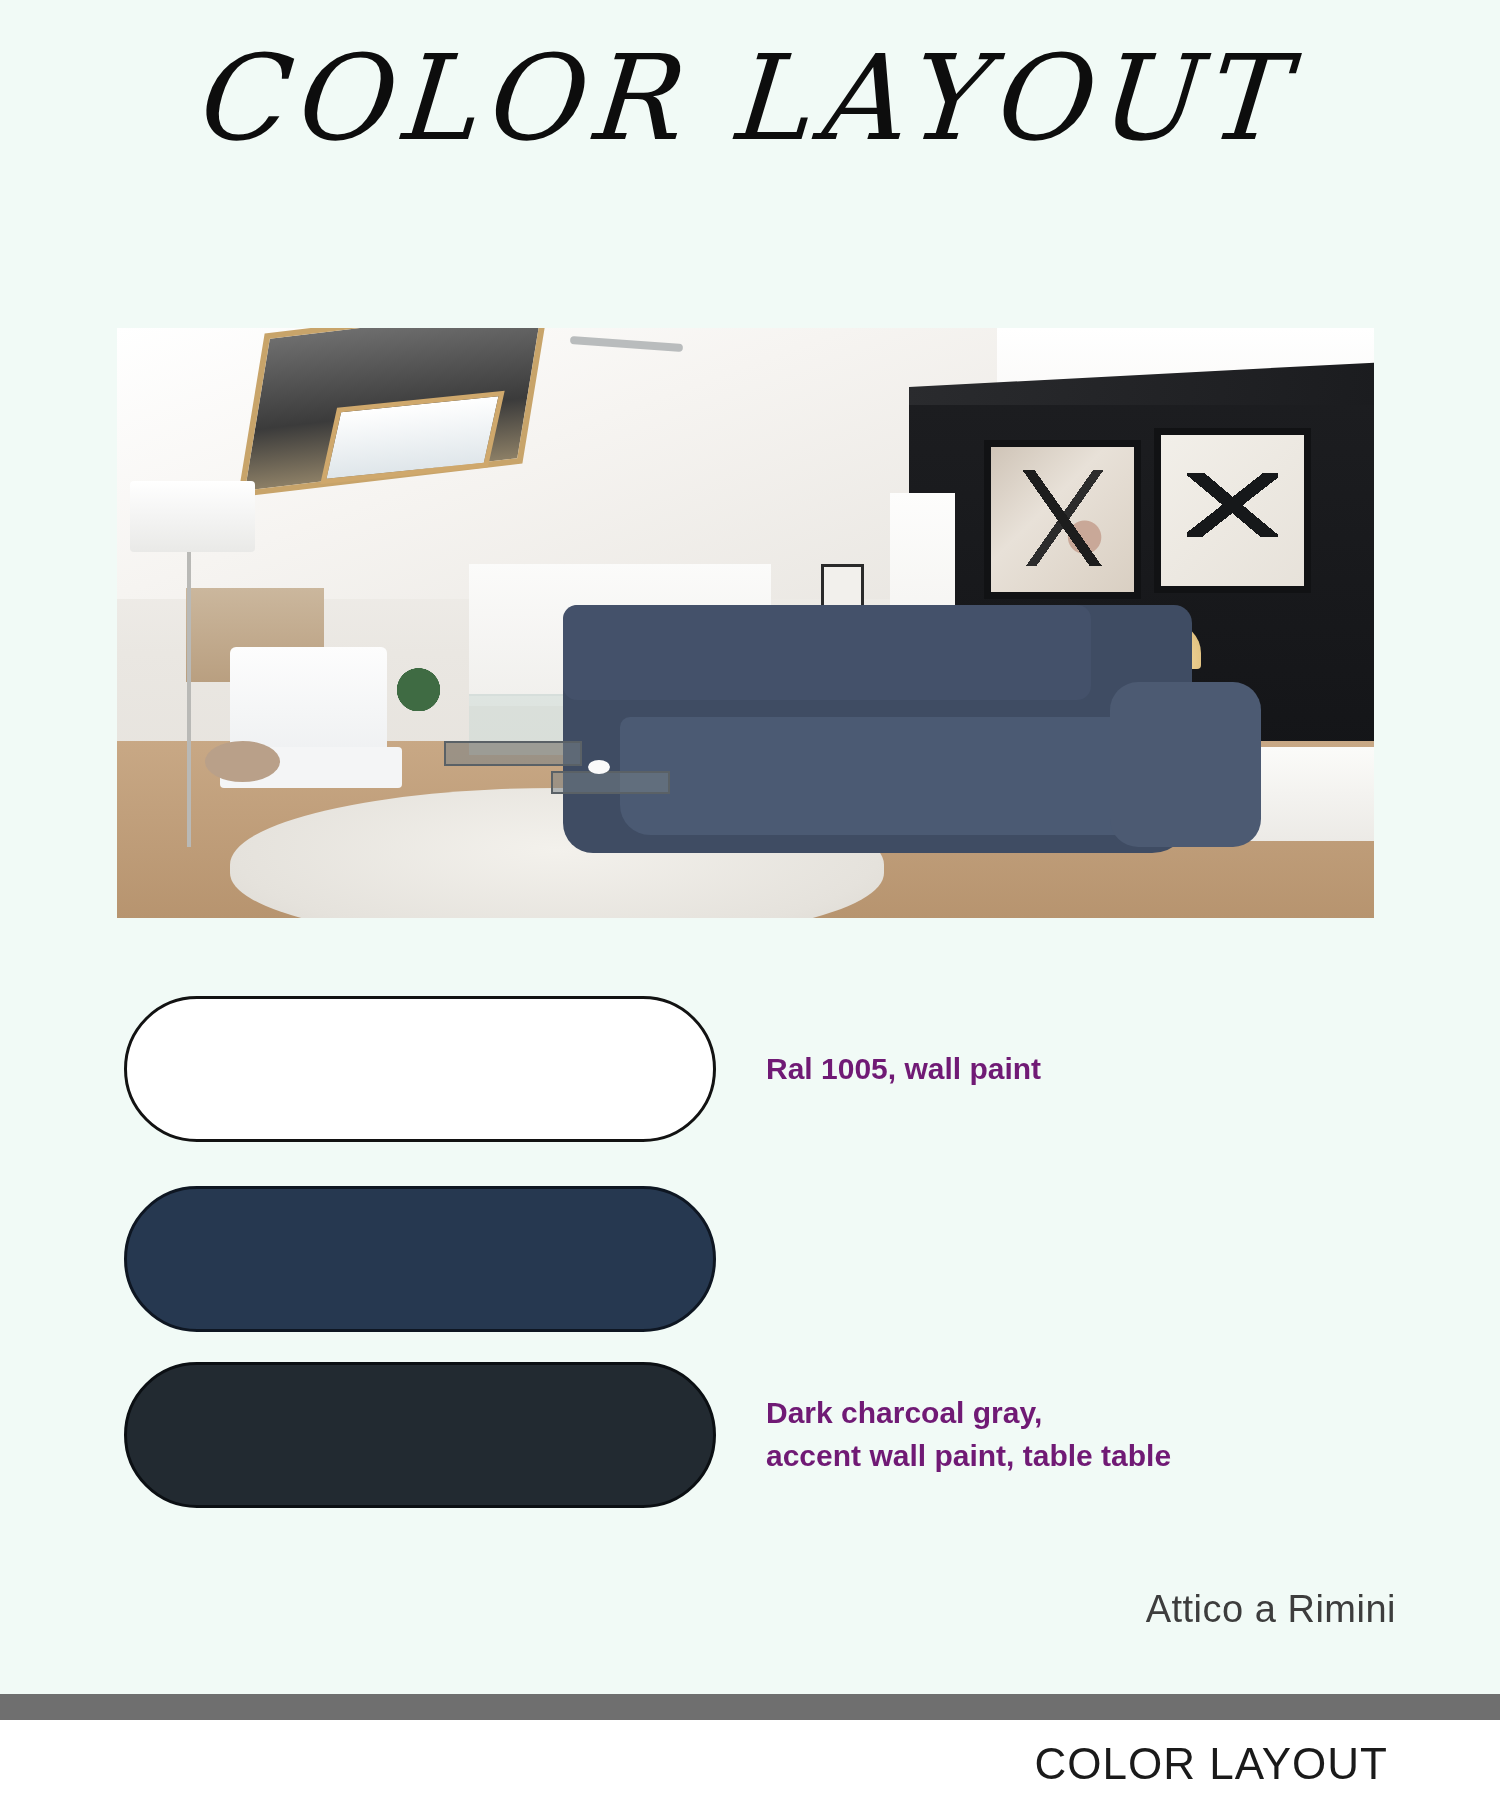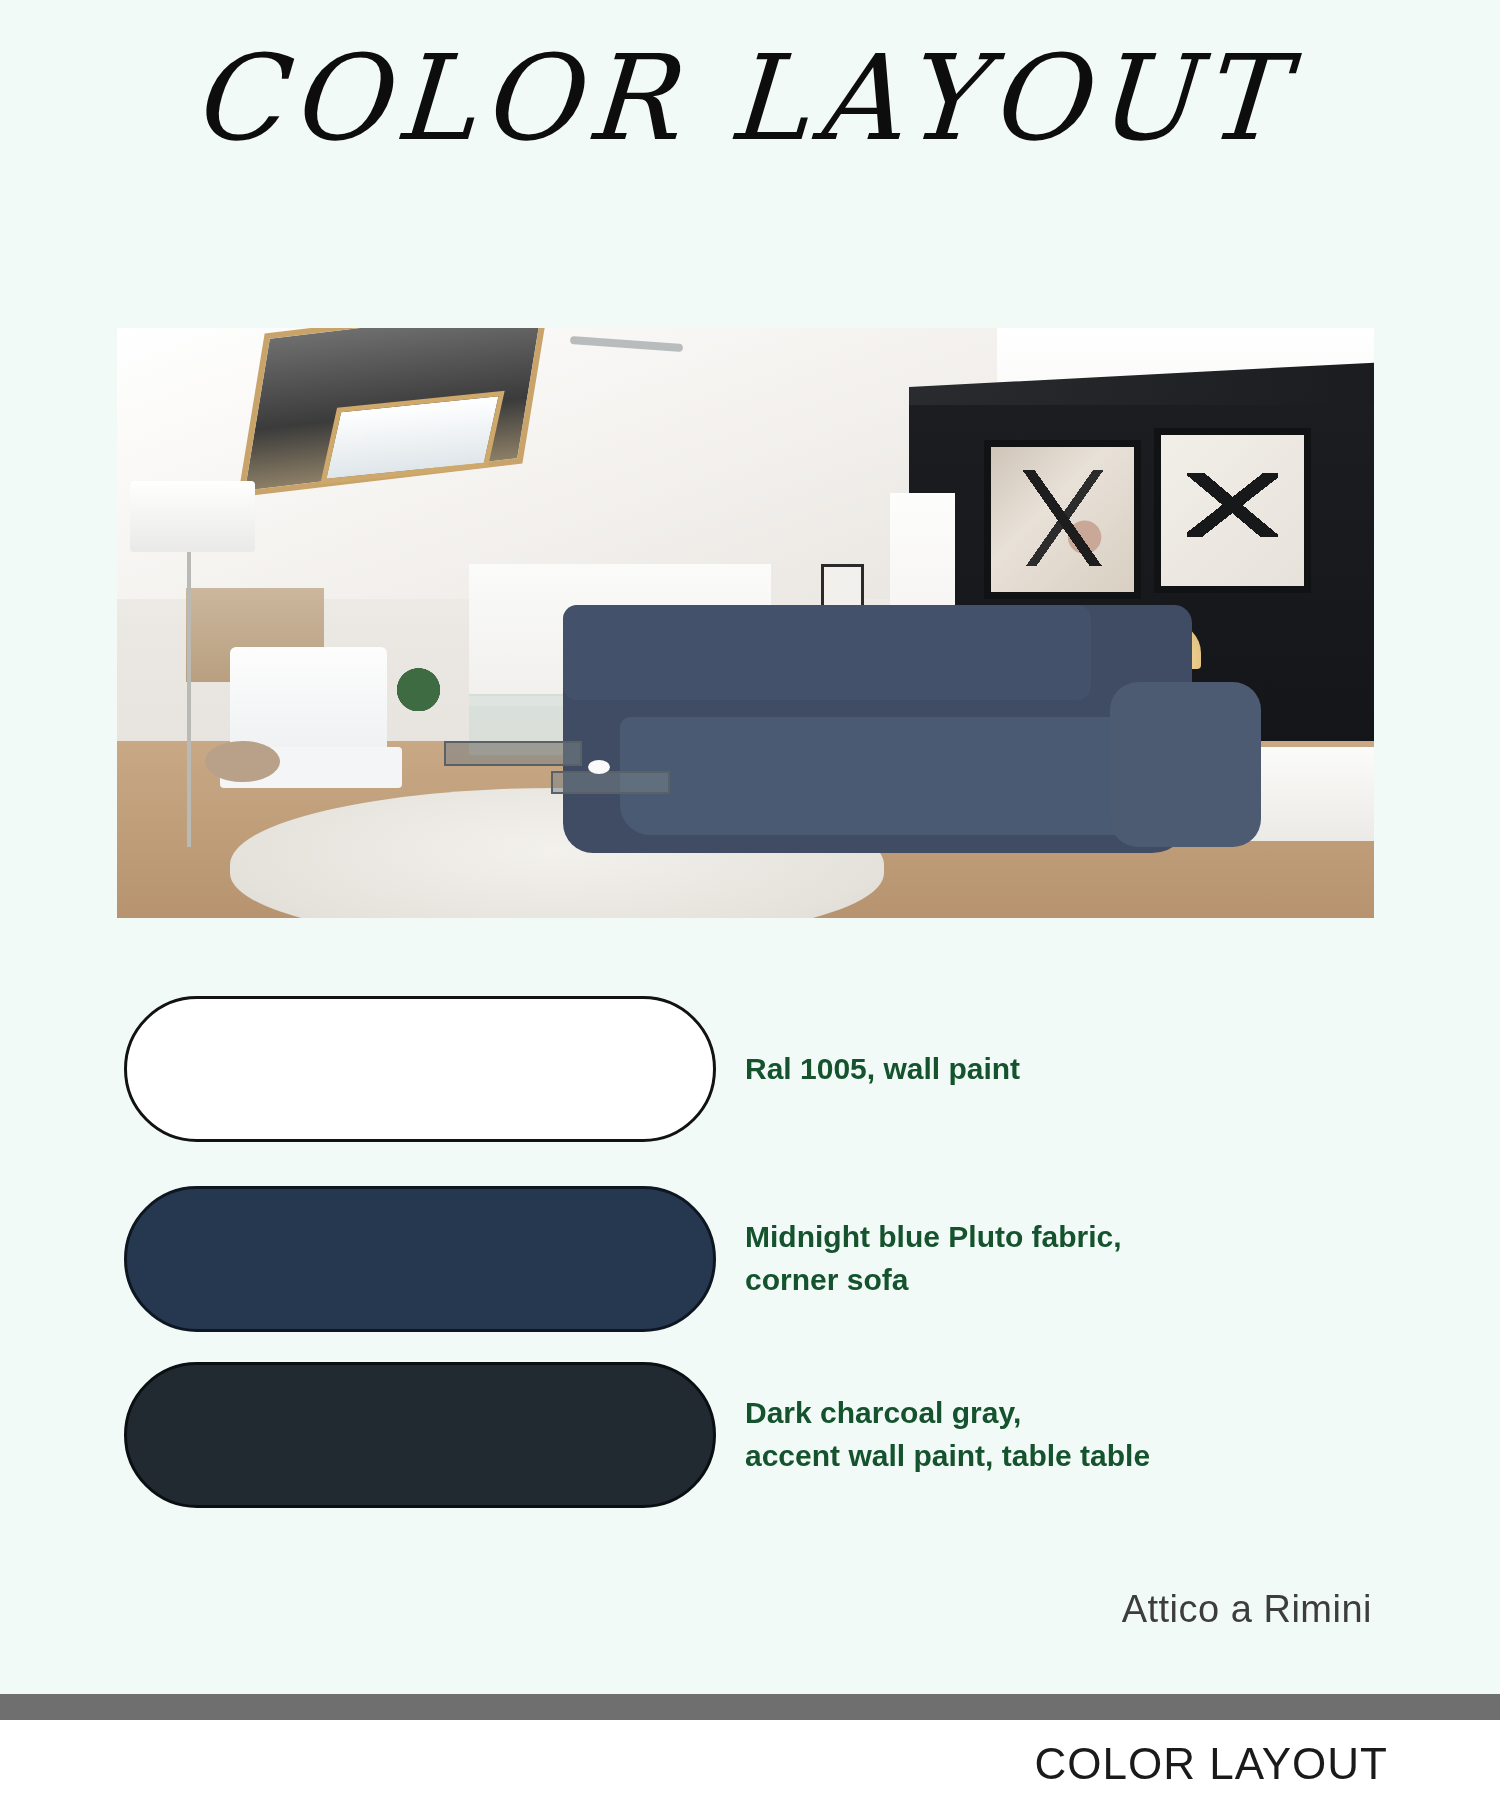--- a/index.html
+++ b/index.html
@@ -396,37 +396,37 @@
   }
   .swatch.s2 {
     background: #263850;
     border: 3px solid #0e1622;
   }
   .swatch.s3 {
     background: #222a31;
     border: 3px solid #0b0f13;
   }
   .swatch-label {
-    margin-left: 29px;
+    margin-left: 50px;
     font-family: "Liberation Sans", sans-serif;
     font-weight: bold;
     font-size: 30px;
     line-height: 1.42;
-    color: #14532d;
+    color: #701a75;
     white-space: pre-line;
   }
 
   #row1 { left: 124px; top: 996px; }
   #row2 { left: 124px; top: 1186px; }
   #row3 { left: 124px; top: 1362px; }
 
   
   .caption {
     position: absolute;
-    right: 128px;
+    right: 104px;
     top: 1588px;
     font-family: "Liberation Sans", sans-serif;
     font-size: 38px;
     color: #3d3d3d;
     letter-spacing: 0.5px;
     margin-left: 36px;
   }
 
   
   .bar-gray {
@@ -500,22 +500,20 @@
     </div>
   </div>
 
   <div class="swatch-row" id="row1">
     <div class="swatch s1"></div>
     <div class="swatch-label">Ral 1005,  wall paint</div>
   </div>
 
   <div class="swatch-row" id="row2">
     <div class="swatch s2"></div>
-    <div class="swatch-label">Midnight blue Pluto fabric,
-corner sofa</div>
   </div>
 
   <div class="swatch-row" id="row3">
     <div class="swatch s3"></div>
     <div class="swatch-label">Dark charcoal gray,
 accent wall paint, table table</div>
   </div>
 
   <div class="caption">Attico a Rimini</div>
 

